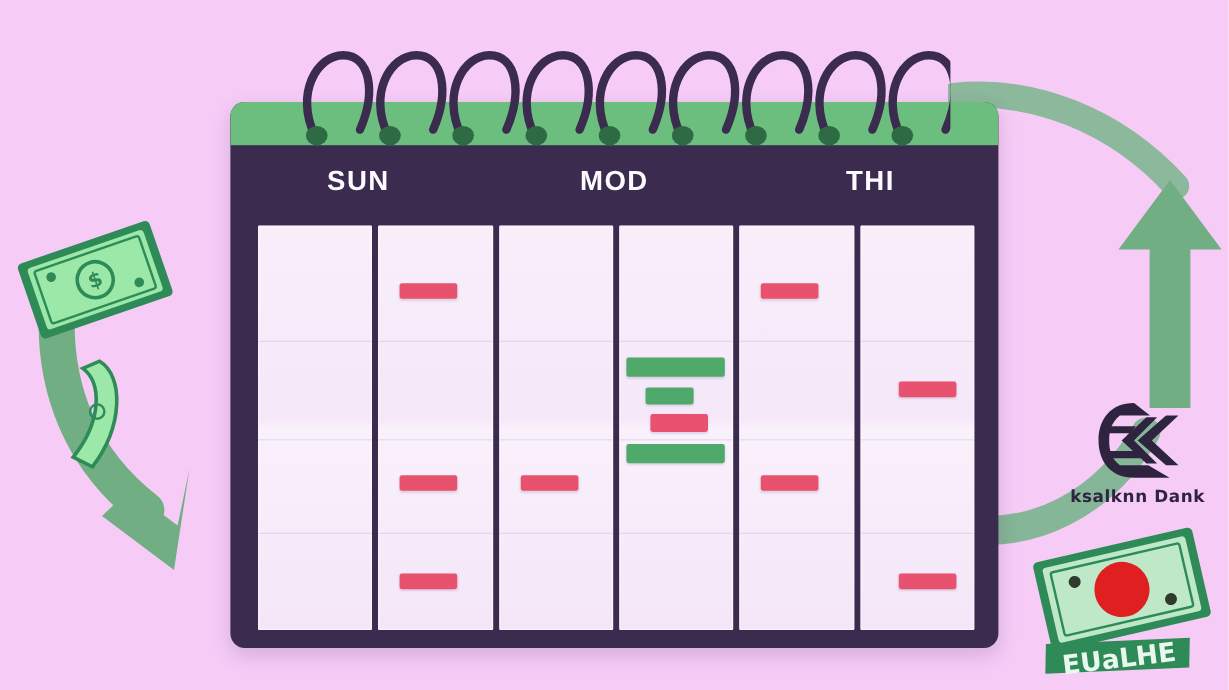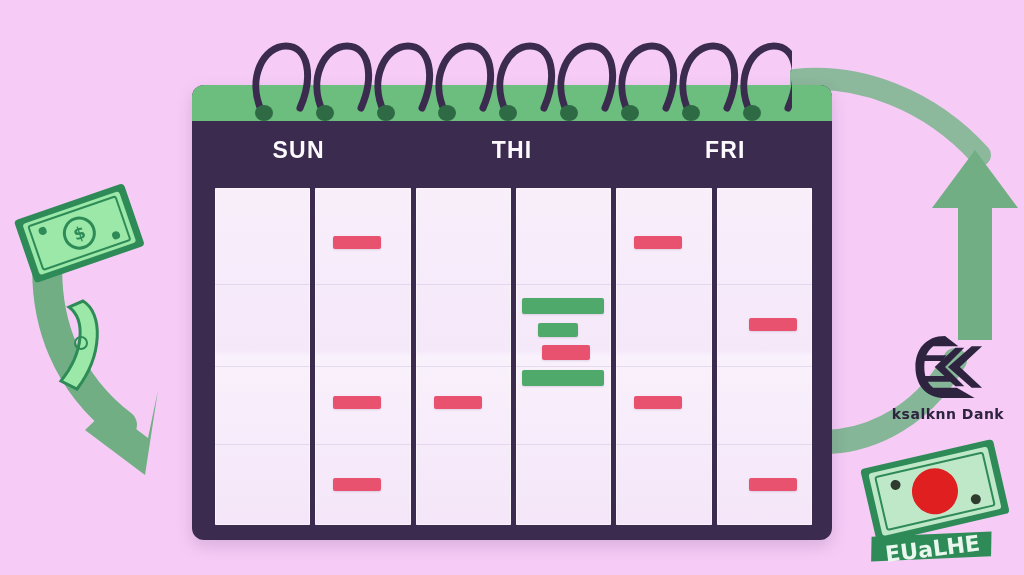--- a/index.html
+++ b/index.html
@@ -191,22 +191,22 @@
       <path d="M24 34 L58 34 L52 42 L22 42 Z" fill="#2E2440"></path>
       <path d="M26 62 L60 62 L66 70 L30 70 Z" fill="#2E2440"></path>
     </svg>
     <span class="wordmark">ksalknn Dank</span>
   </div>
 
   <div id="calendar">
     <div id="calendar-green-band"></div>
     <div id="calendar-header">
         <div class="day-header">SUN</div>
+        <div class="day-header">MOD</div>
         <div class="day-header">THI</div>
-        <div class="day-header">FRI</div>
       </div>
     <div id="calendar-grid">
         <div class="day-column">
           <div class="row-divider" style="top: 96px;"></div>
           <div class="row-divider" style="top: 178px;"></div>
           <div class="row-divider" style="top: 256px;"></div>
         </div>
         <div class="day-column">
           <div class="row-divider" style="top: 96px;"></div>
           <div class="row-divider" style="top: 178px;"></div>

